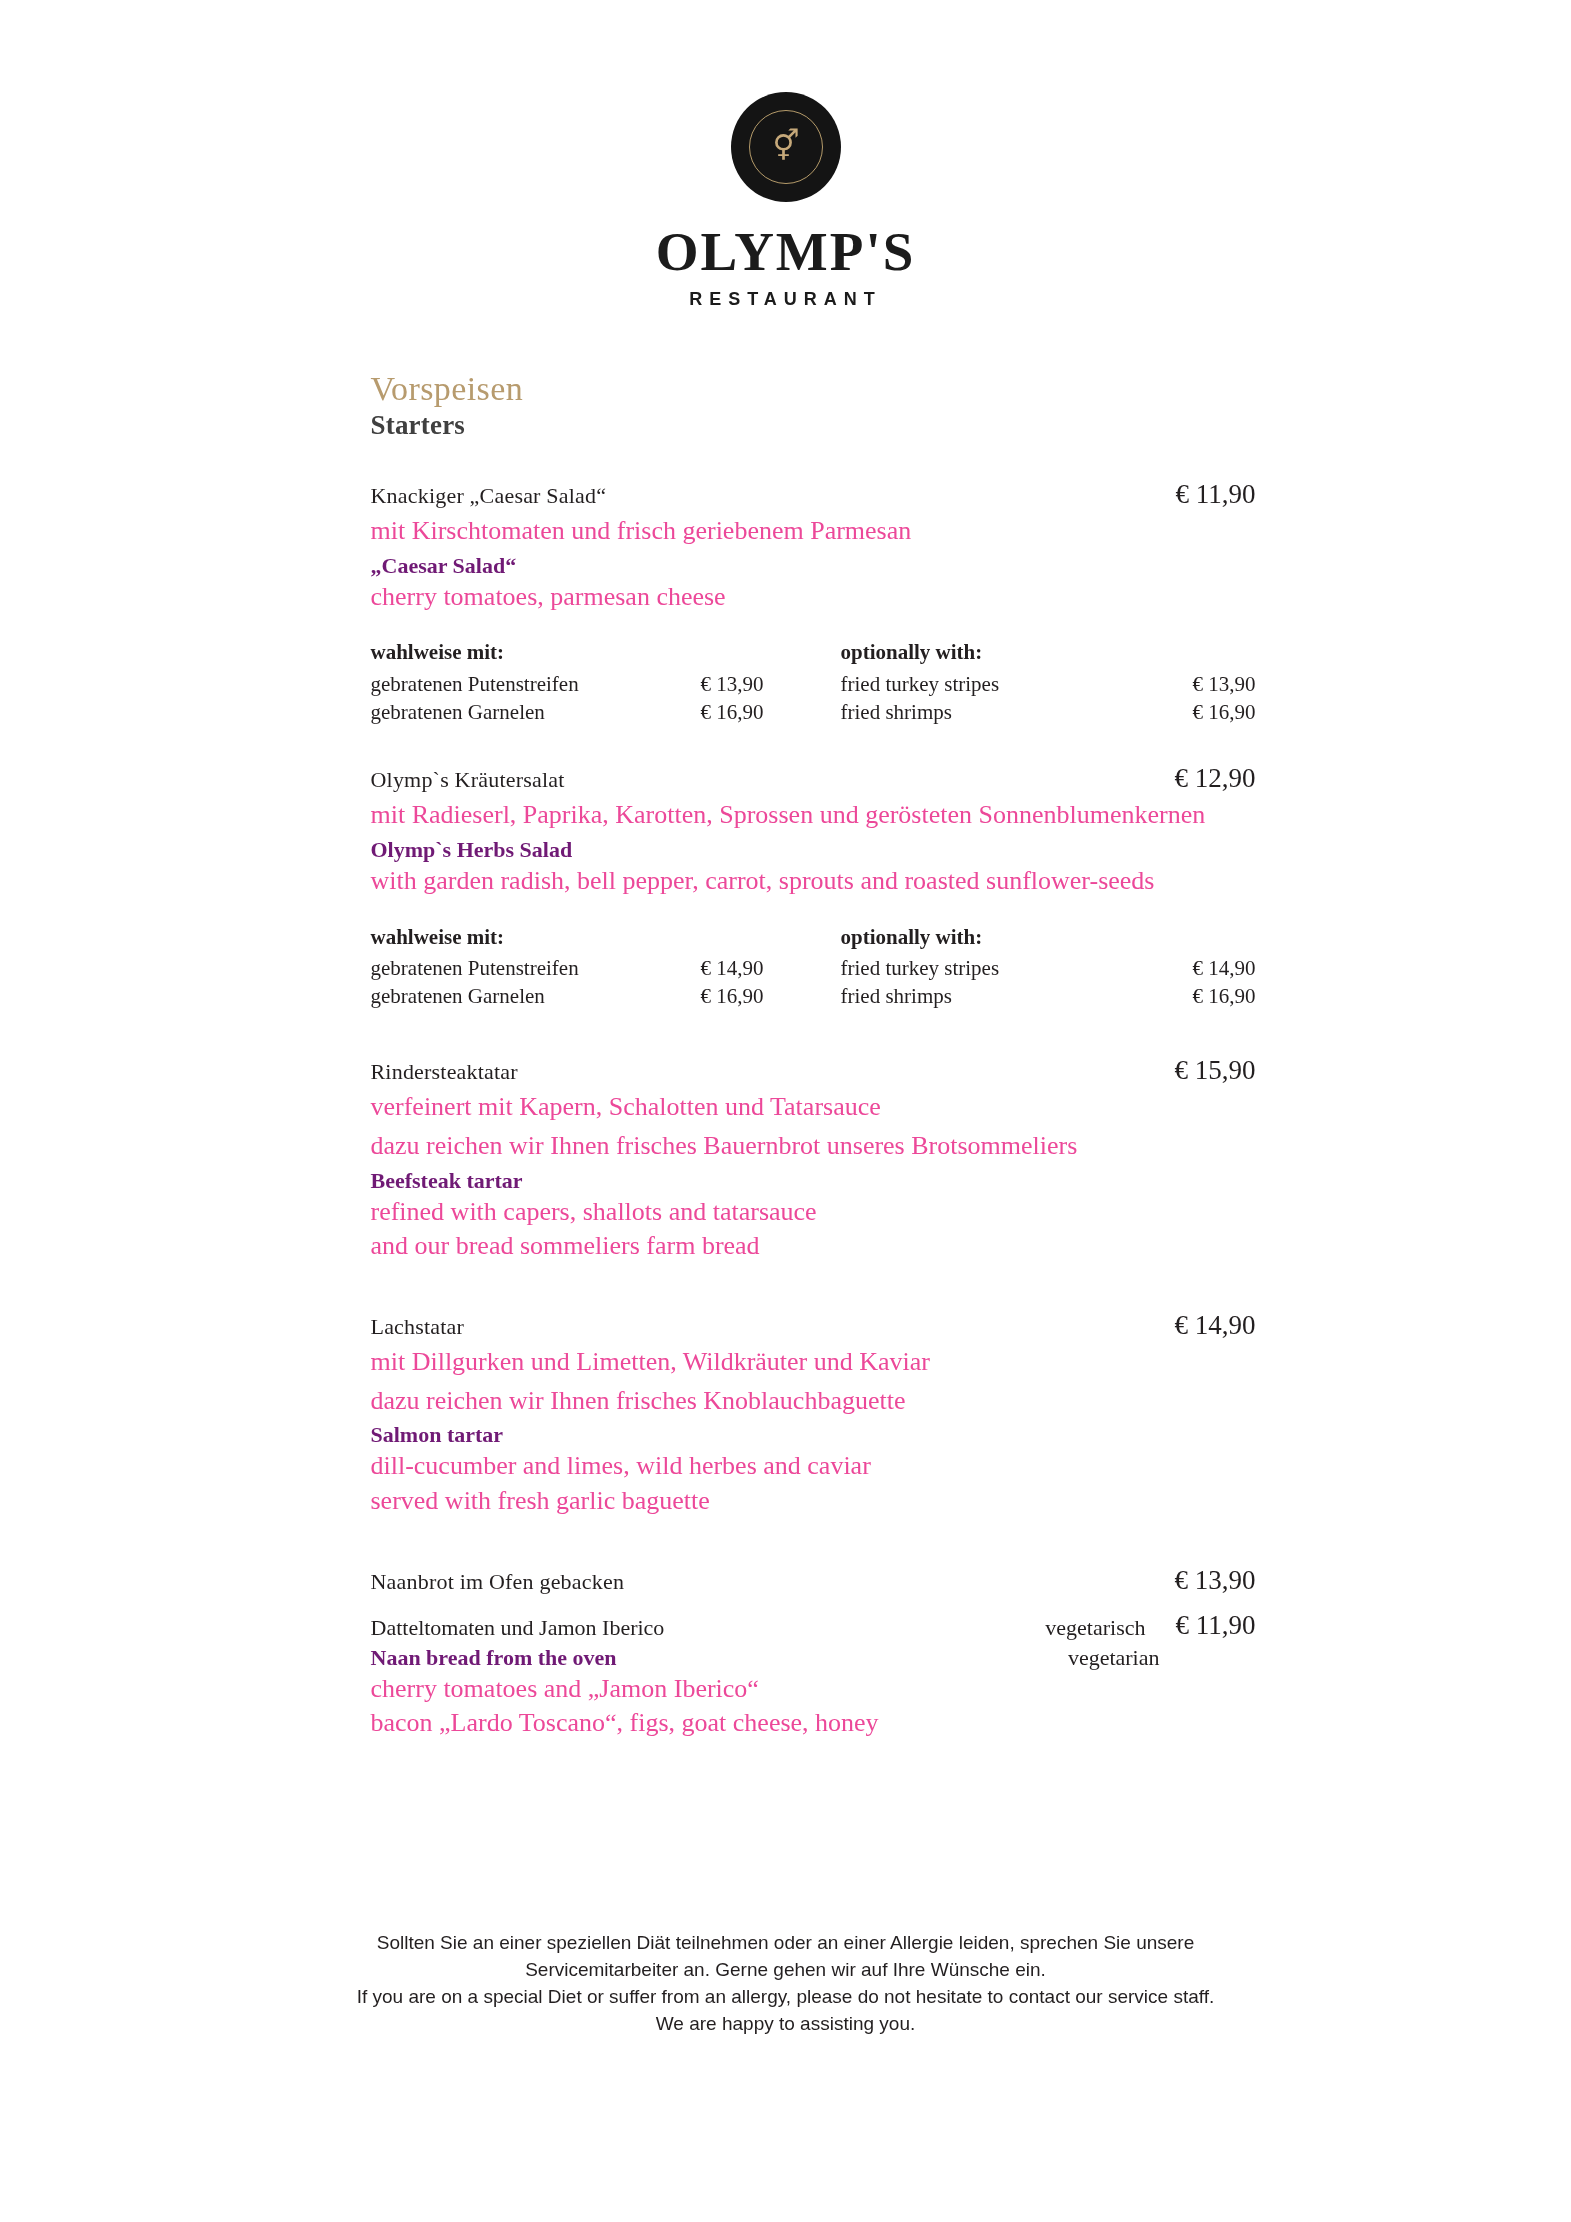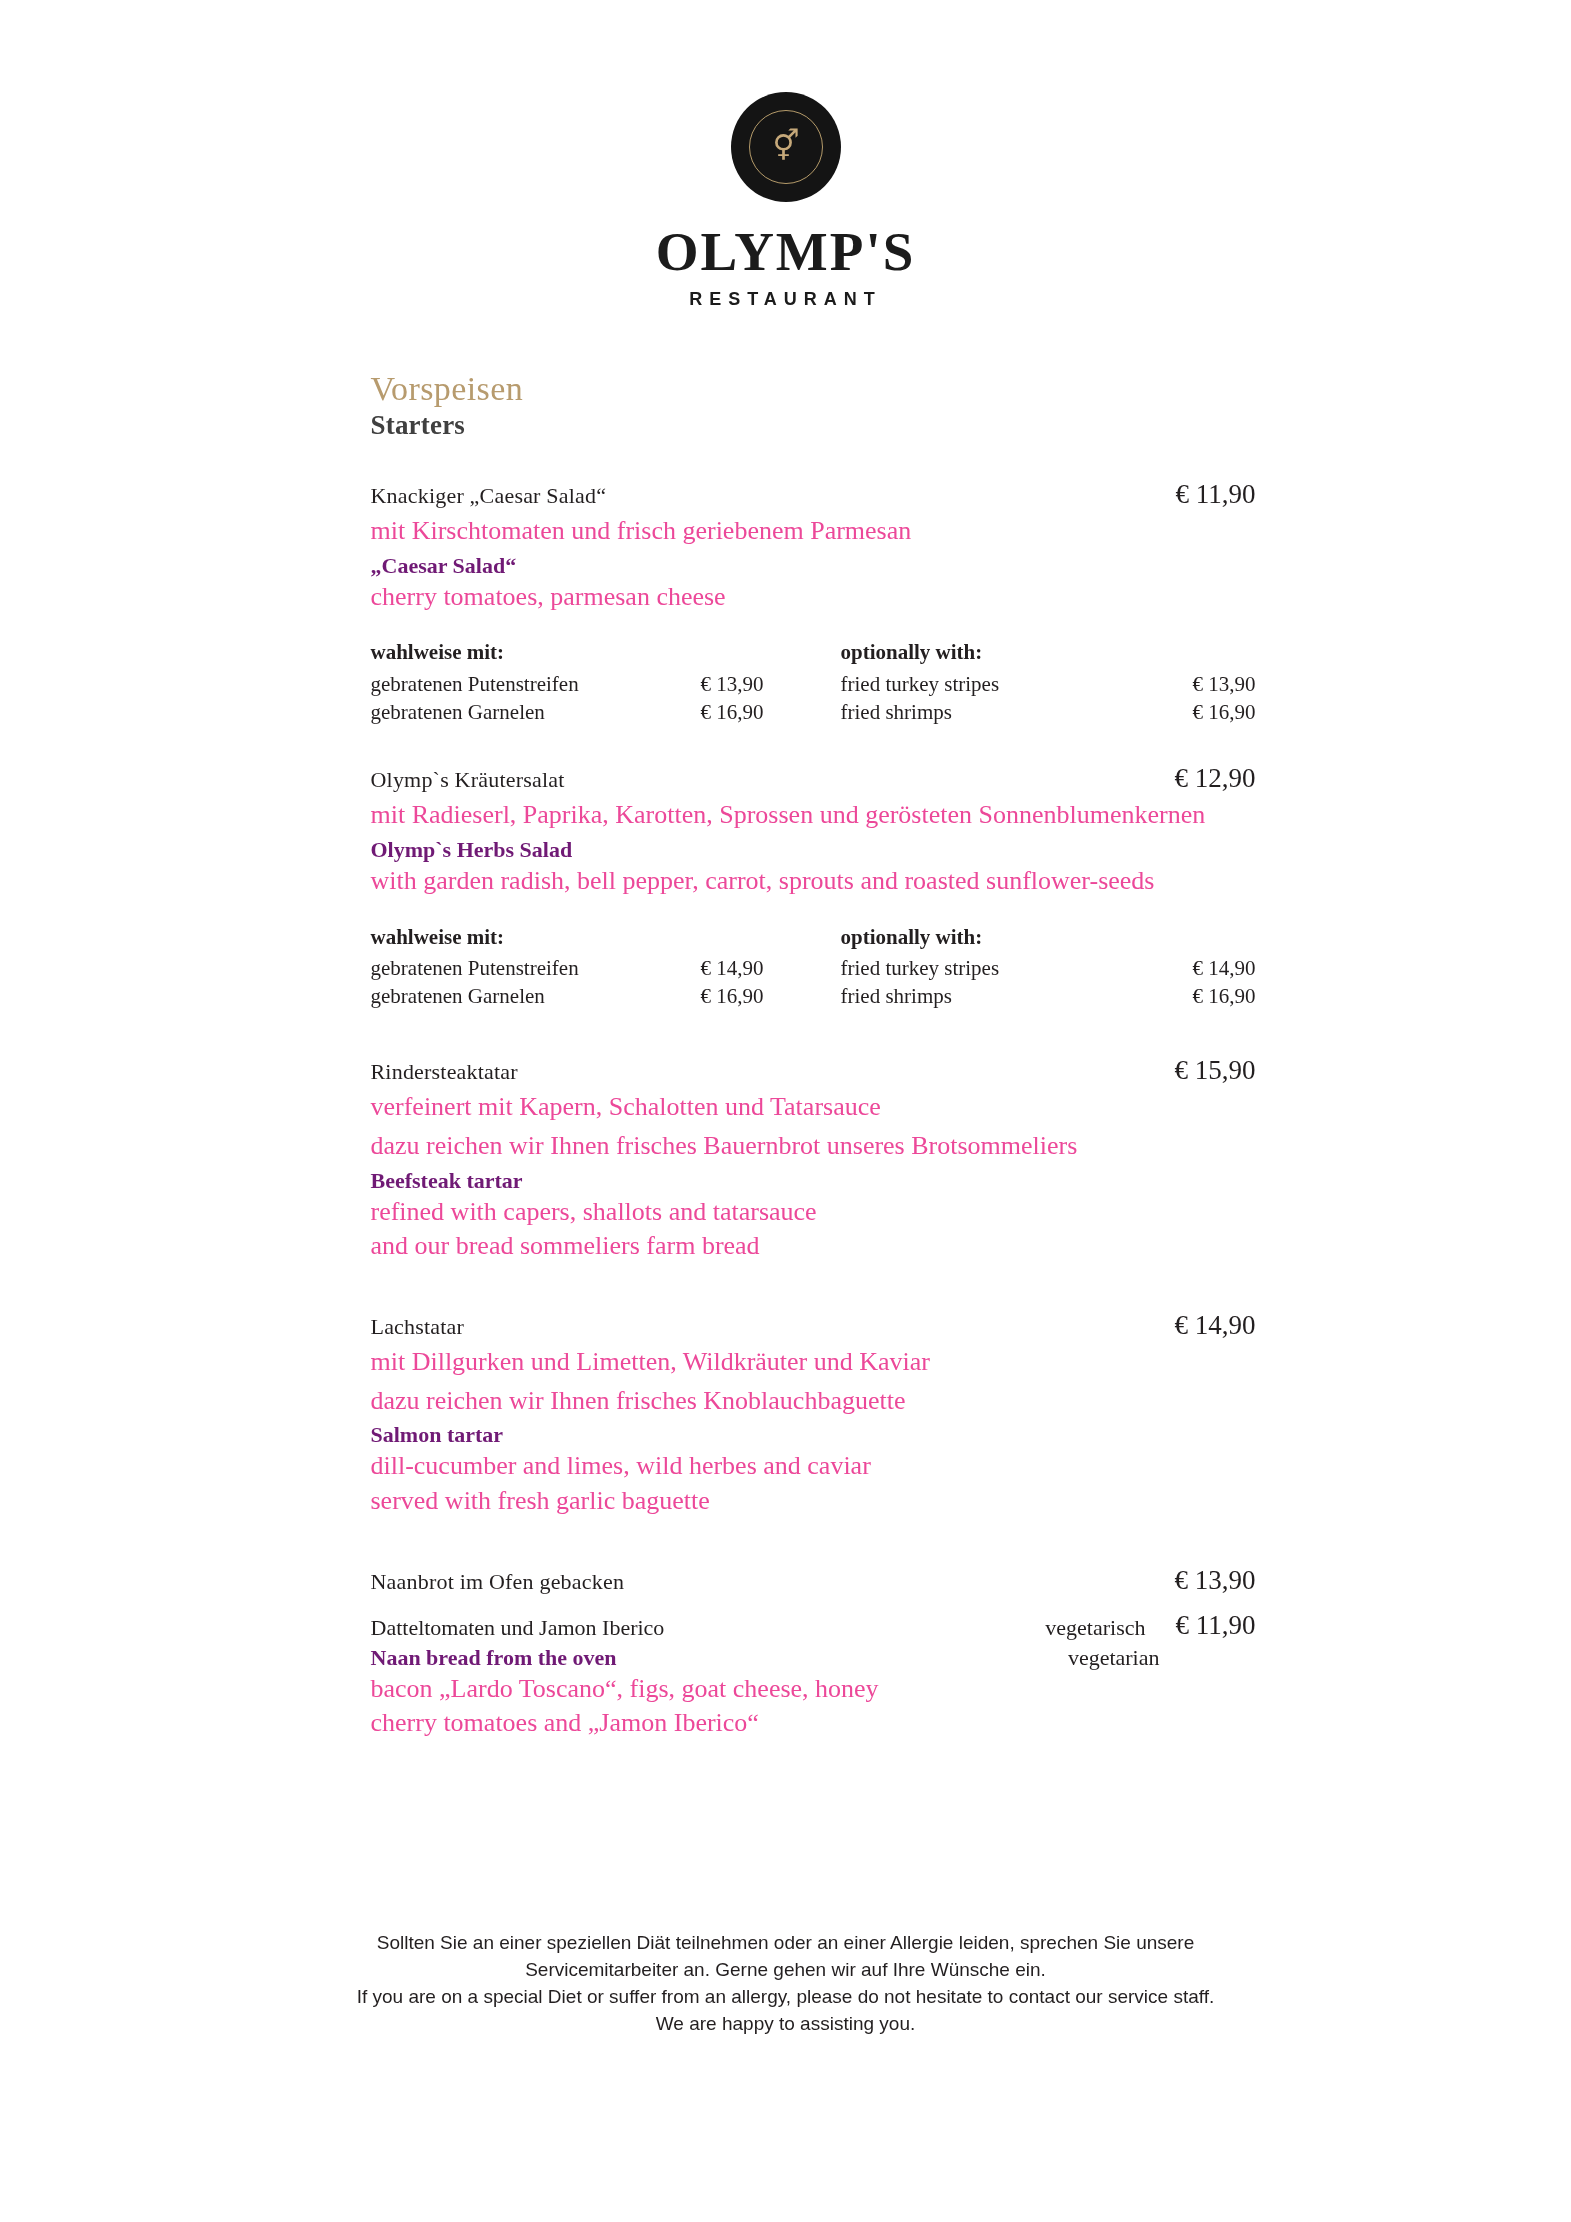--- a/index.html
+++ b/index.html
@@ -310,22 +310,22 @@
           <div class="veg">vegetarisch</div>
           <div class="price2">€  11,90</div>
         </div>
       </div>
 
       <div class="naan-veg-en">
         <div class="name-en" style="margin-top:2px;">Naan bread from the oven</div>
         <div class="veg-en">vegetarian</div>
       </div>
 
+      <div class="desc-en">cherry tomatoes and „Jamon Iberico“</div>
       <div class="desc-en">bacon „Lardo Toscano“, figs, goat cheese, honey</div>
-      <div class="desc-en">cherry tomatoes and „Jamon Iberico“</div>
     </div>
 
   </div>
 
   <div class="footer">
     <div>Sollten Sie an einer speziellen Diät teilnehmen oder an einer Allergie leiden, sprechen Sie unsere</div>
     <div>Servicemitarbeiter an. Gerne gehen wir auf Ihre Wünsche ein.</div>
     <div>If you are on a special Diet or suffer from an allergy, please do not hesitate to contact our service staff.</div>
     <div>We are happy to assisting you.</div>
   </div>

